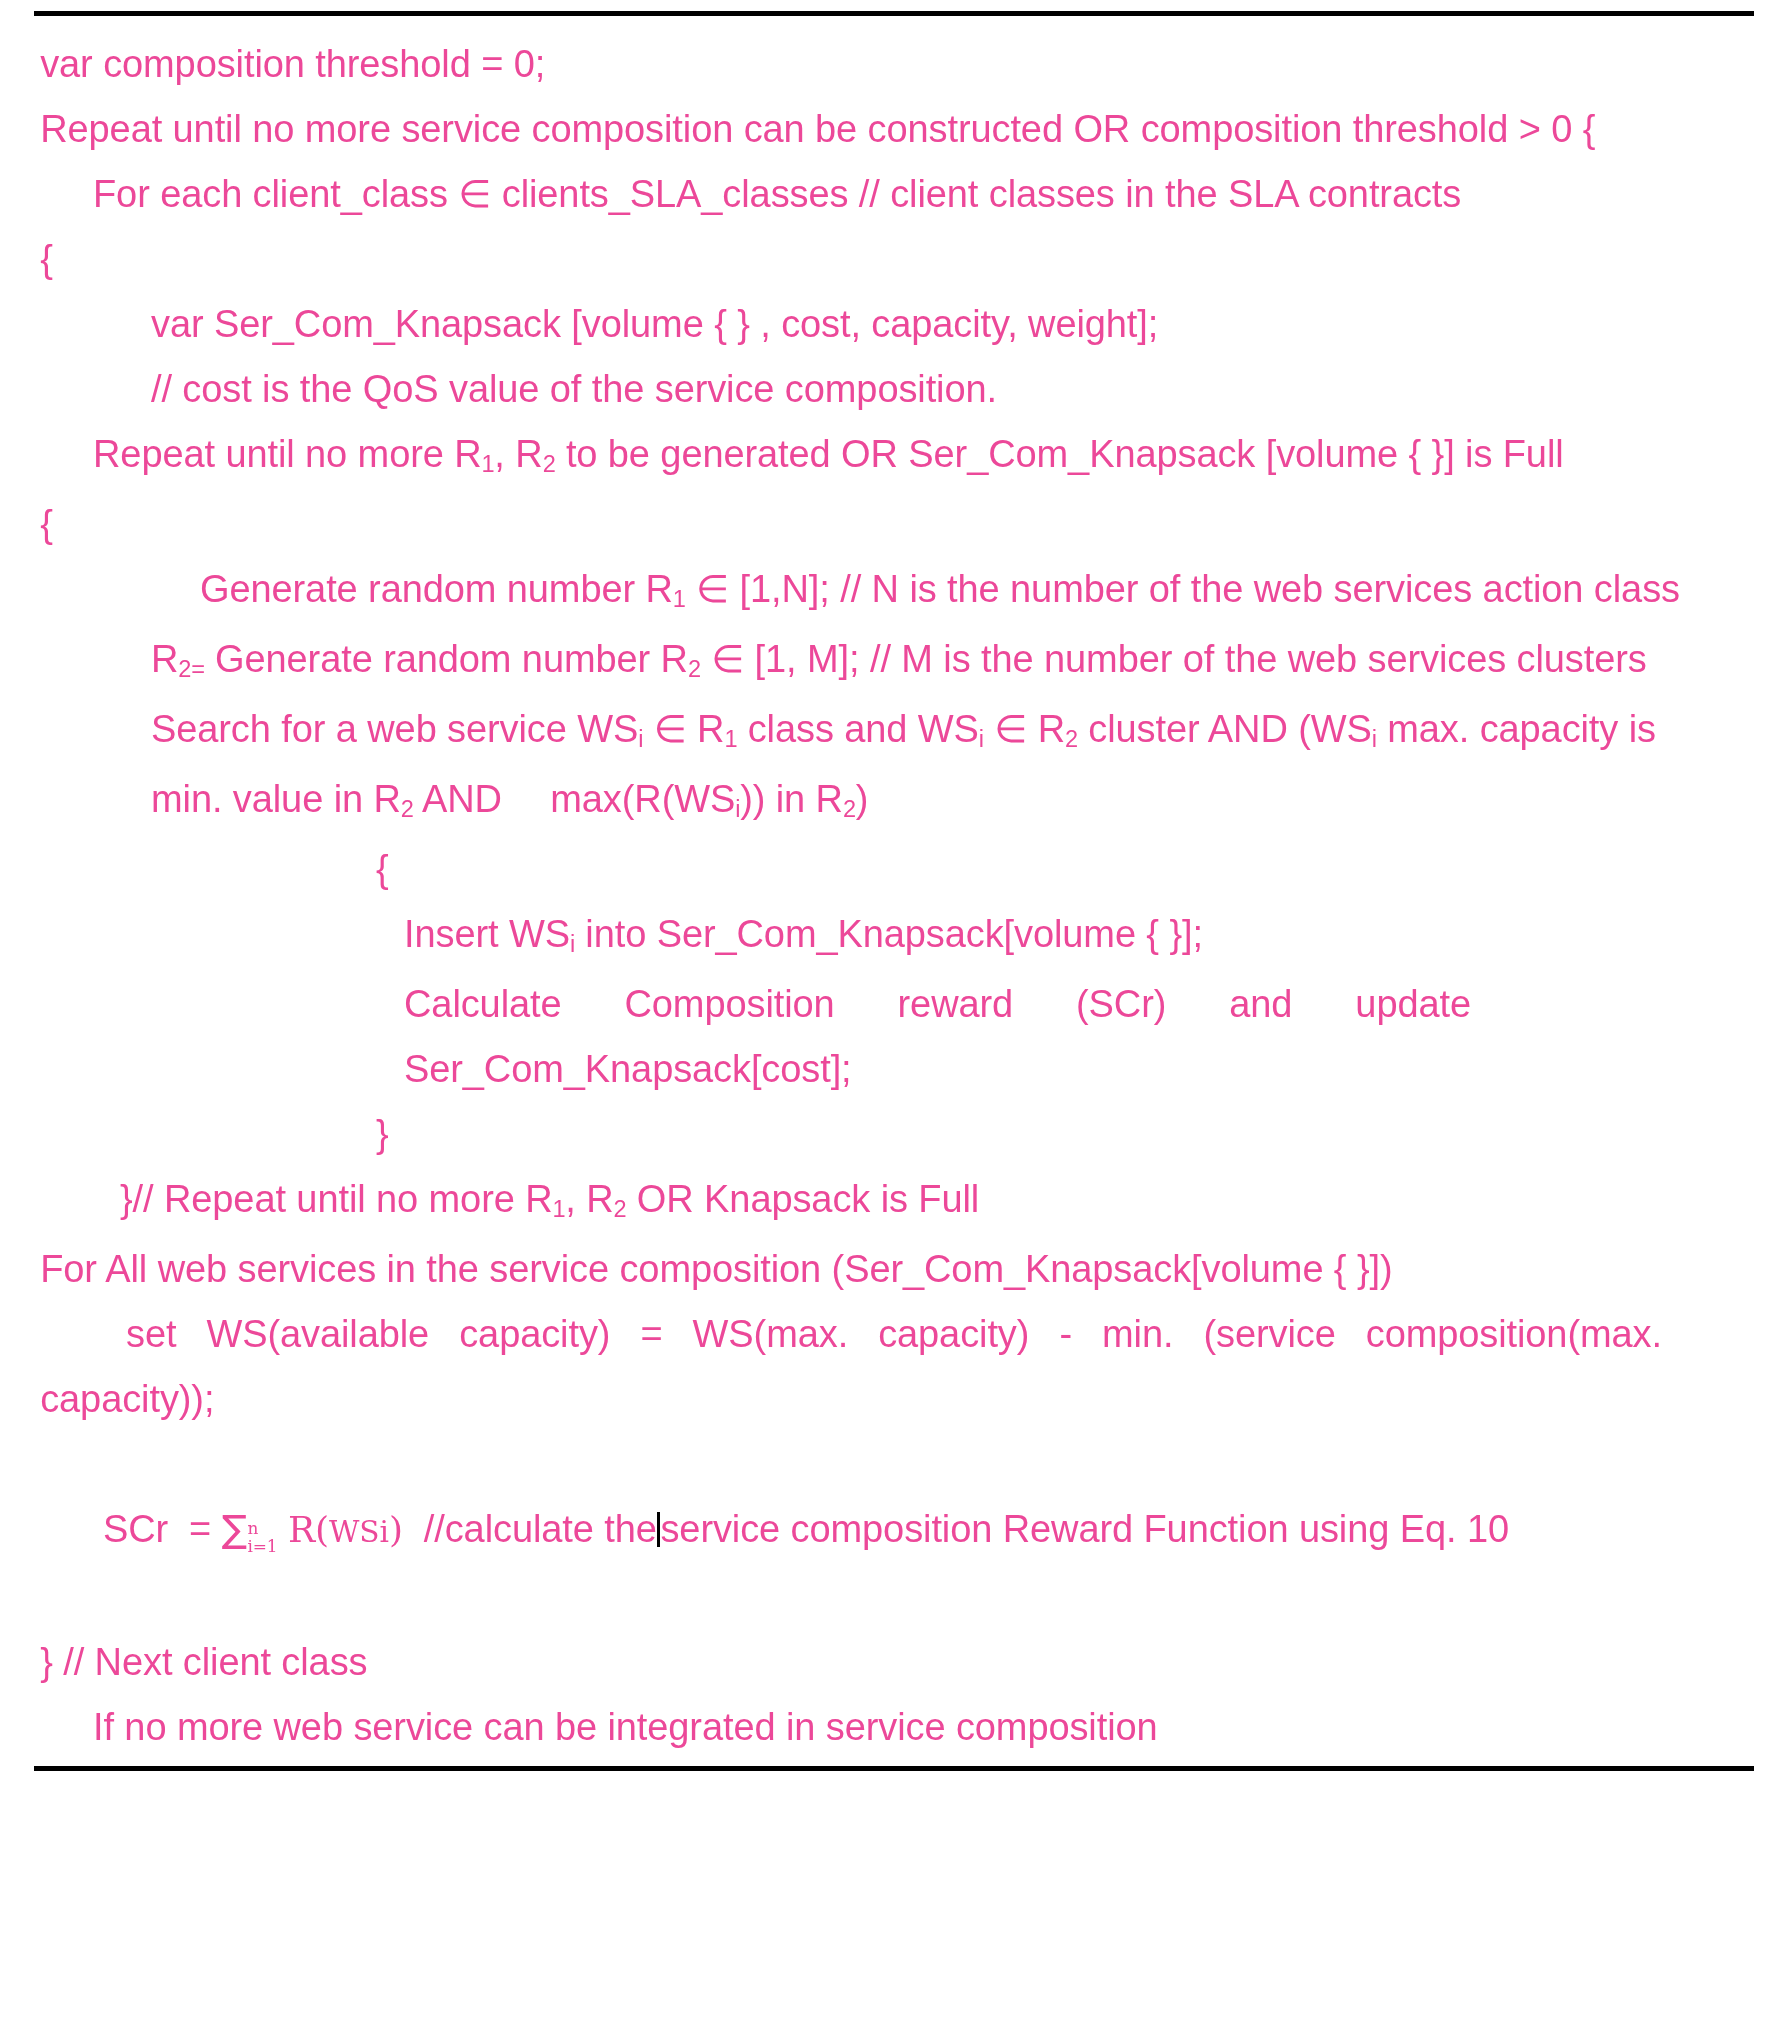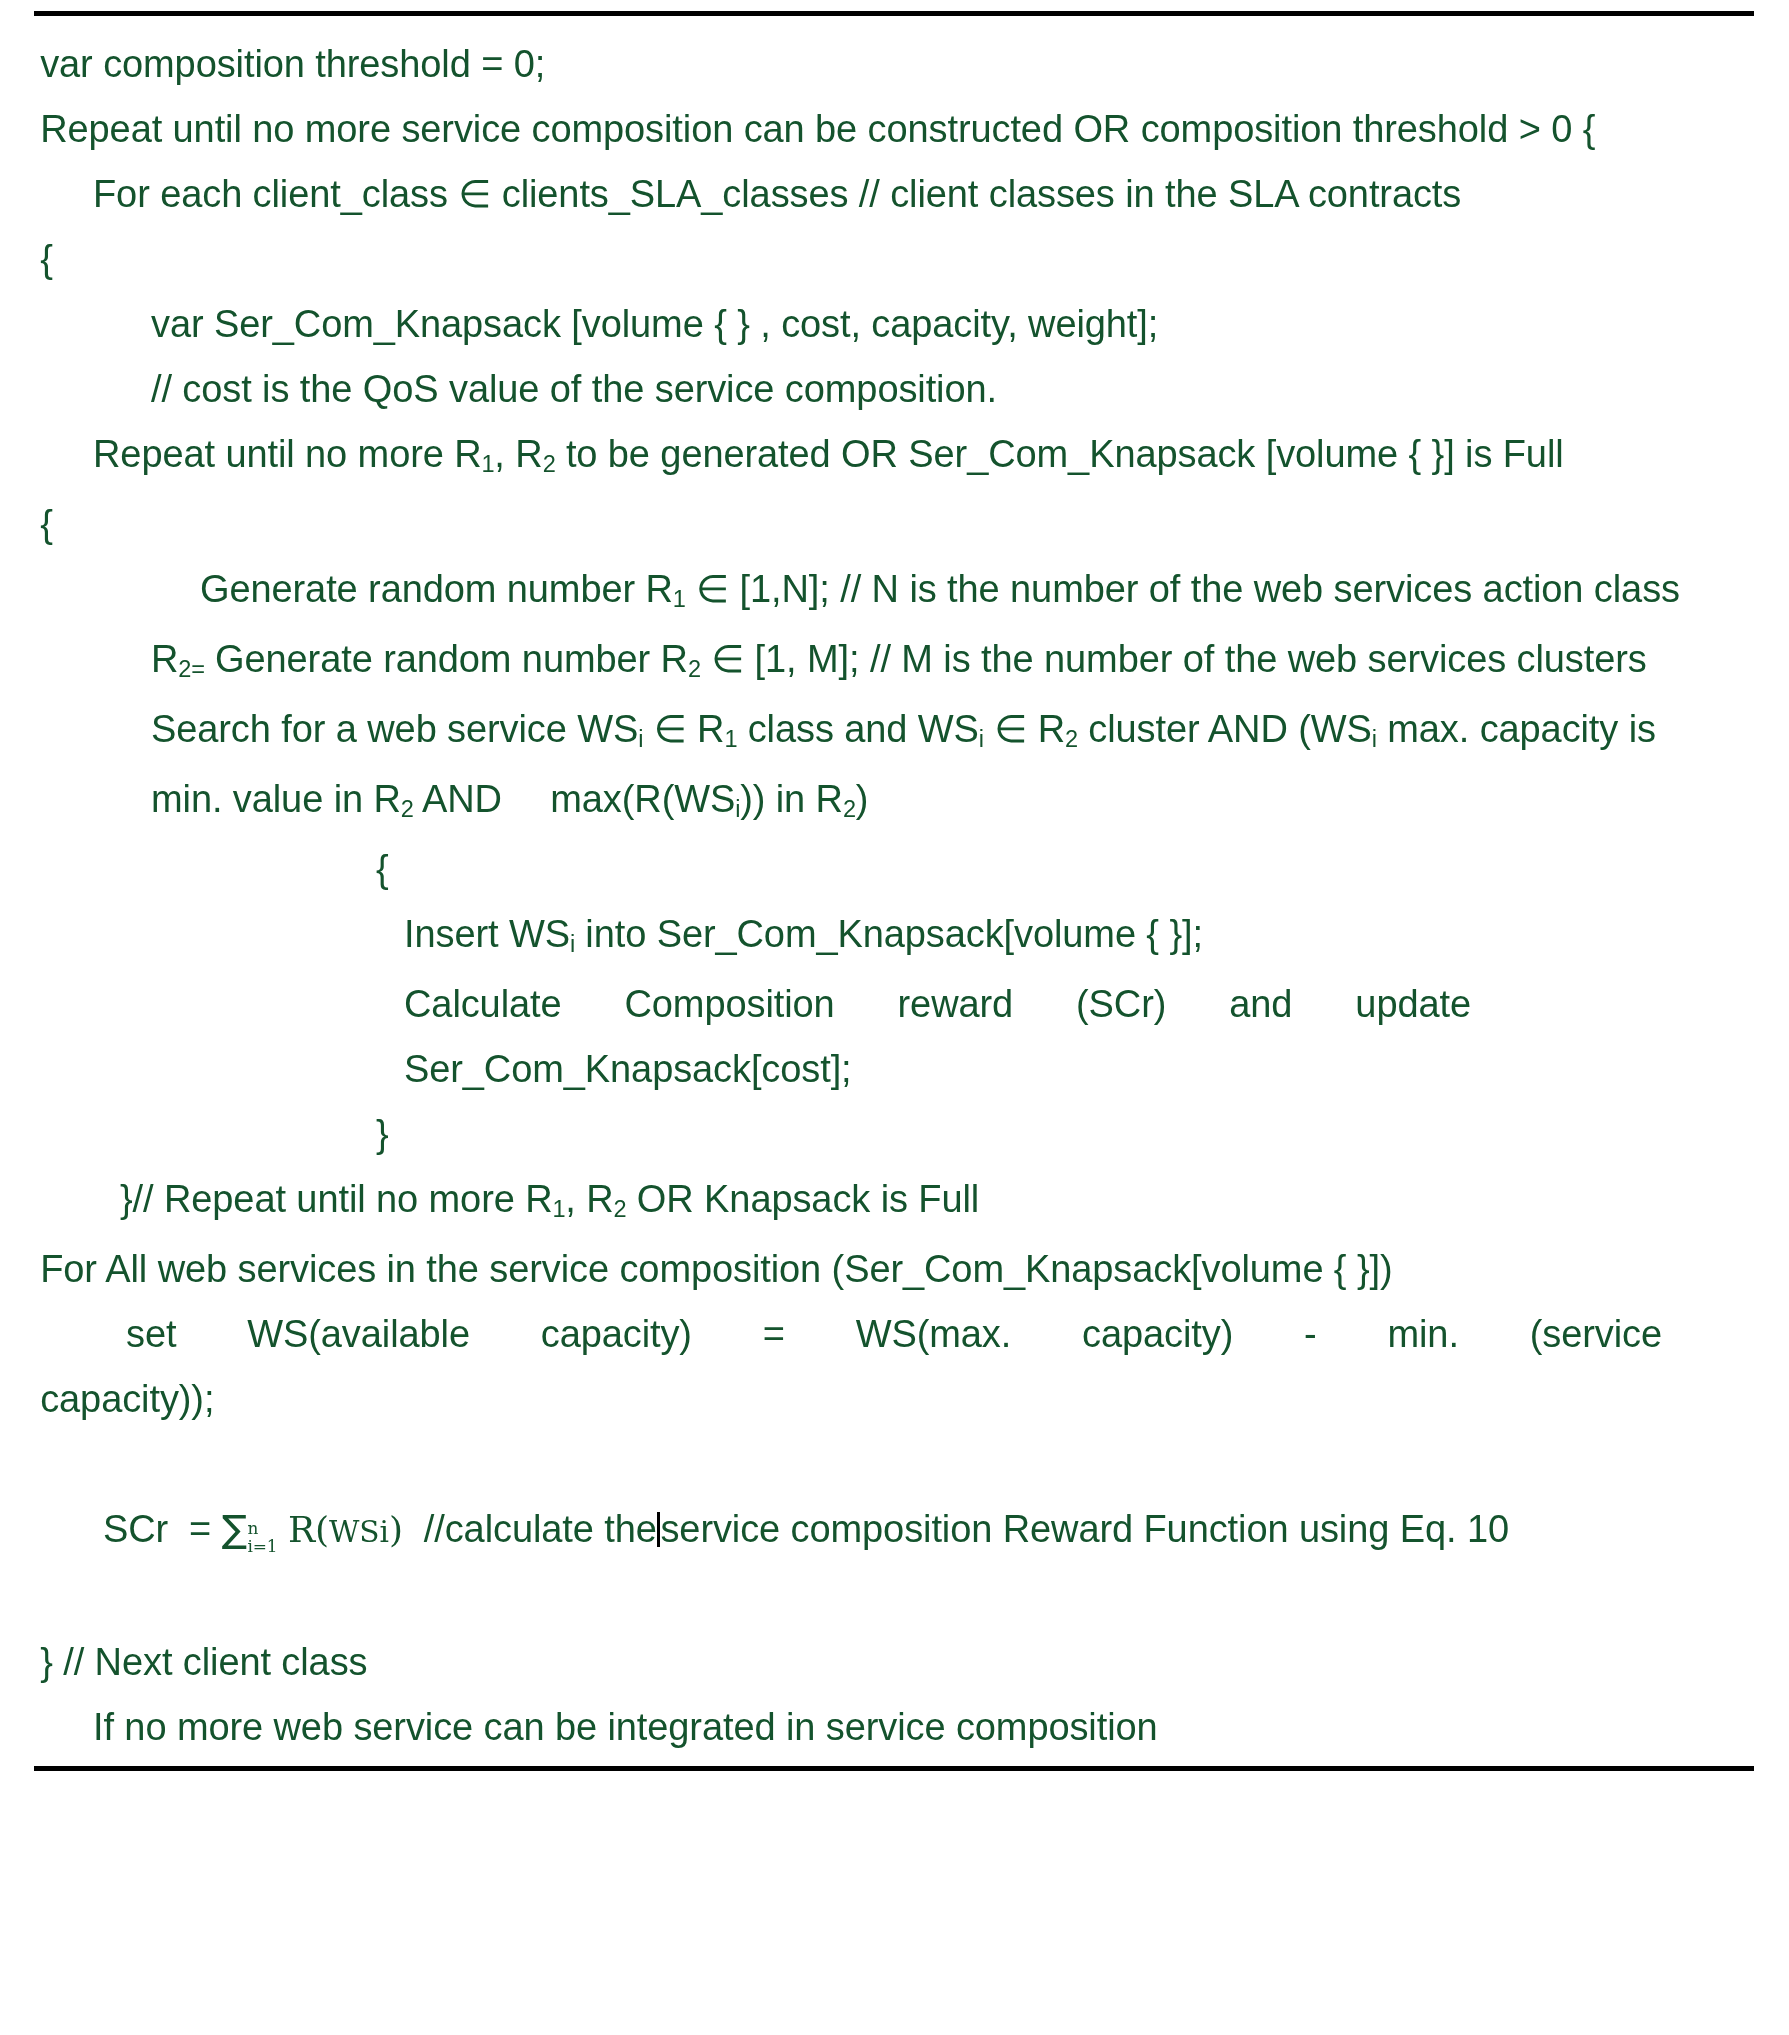--- a/index.html
+++ b/index.html
@@ -28,21 +28,21 @@
 
   .code-body {
     padding: 16px 0 6.2px 0;
   }
 
   .line {
     font-size: 38px;
     line-height: 65px;
     white-space: pre;
     letter-spacing: -0.1px;
-    color: #14532d;
+    color: #ec4899;
   }
 
   
   .ind-0  { padding-left: 6.2px; }
   .ind-1  { padding-left: 59px; }
   .ind-2  { padding-left: 117px; }
   .ind-3  { padding-left: 166px; }
   .ind-5  { padding-left: 342px; }
   .ind-6  { padding-left: 370px; }
   .ind-8  { padding-left: 86px; }
@@ -148,20 +148,21 @@
     <div class="line justified">
         <span>set</span>
         <span>WS(available</span>
         <span>capacity)</span>
         <span>=</span>
         <span>WS(max.</span>
         <span>capacity)</span>
         <span>-</span>
         <span>min.</span>
         <span>(service</span>
+        <span>composition(max.</span>
       </div>
 
     <div class="line ind-0">capacity));</div>
 
     <div class="line ind-0">
       <span>SCr</span><span>&nbsp; </span><span>=</span><span> </span><span class="sum"><span class="big">∑</span><span class="sum-lim"><span class="up">n</span><span class="lo">i=1</span></span></span><span> </span><span class="rfn"><span>R(</span><span class="sc">WS</span><span class="sc">i</span><span>)</span></span><span>&nbsp; </span><span>//calculate the</span><span class="caret"></span><span>service composition Reward Function using Eq. 10</span>
     </div>
 
     <div class="line ind-0">} // Next client class</div>
     <div class="line ind-1">If no more web service can be integrated in service composition</div>

